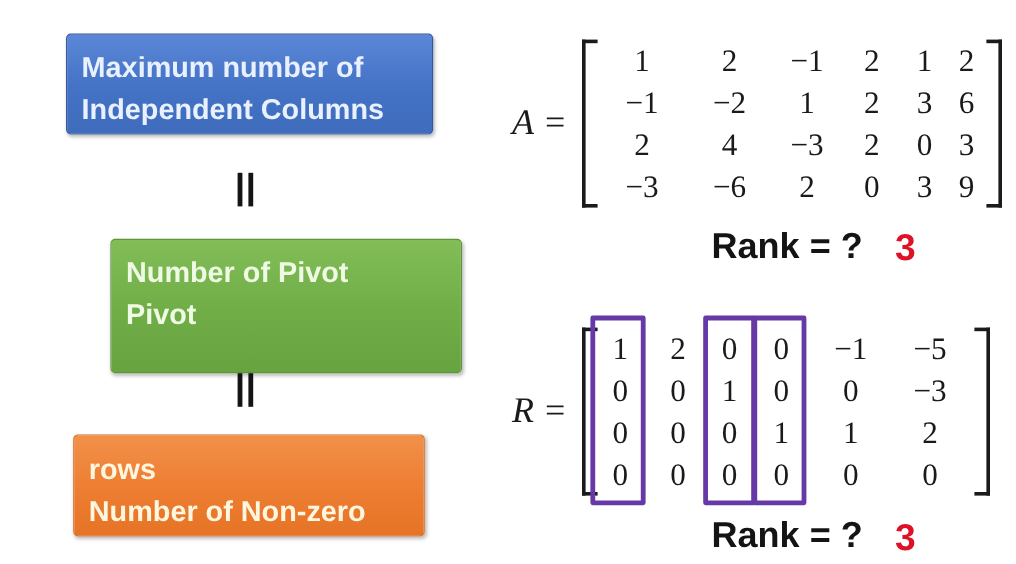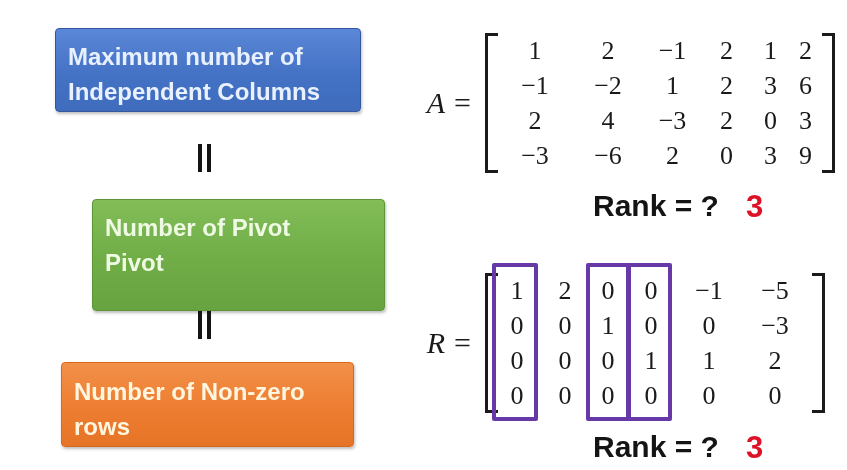--- a/index.html
+++ b/index.html
@@ -94,22 +94,22 @@
     <div class="cbox-line">Number of Pivot</div>
     <div class="cbox-line">Pivot</div>
   </div>
 
   <div class="veq veq2">
     <span class="bar"></span>
     <span class="bar"></span>
   </div>
 
   <div class="cbox cbox-orange">
+    <div class="cbox-line">rows</div>
     <div class="cbox-line">Number of Non-zero</div>
-    <div class="cbox-line">rows</div>
   </div>
 
   <div class="matrix matrix-a">
     <div class="mlabel">
       <span class="mvar">A</span><span class="meq">=</span>
     </div>
     <div class="brk brk-l"></div>
     <div class="mgrid mgrid-a">
       <span class="mc">1</span>
       <span class="mc">2</span>

